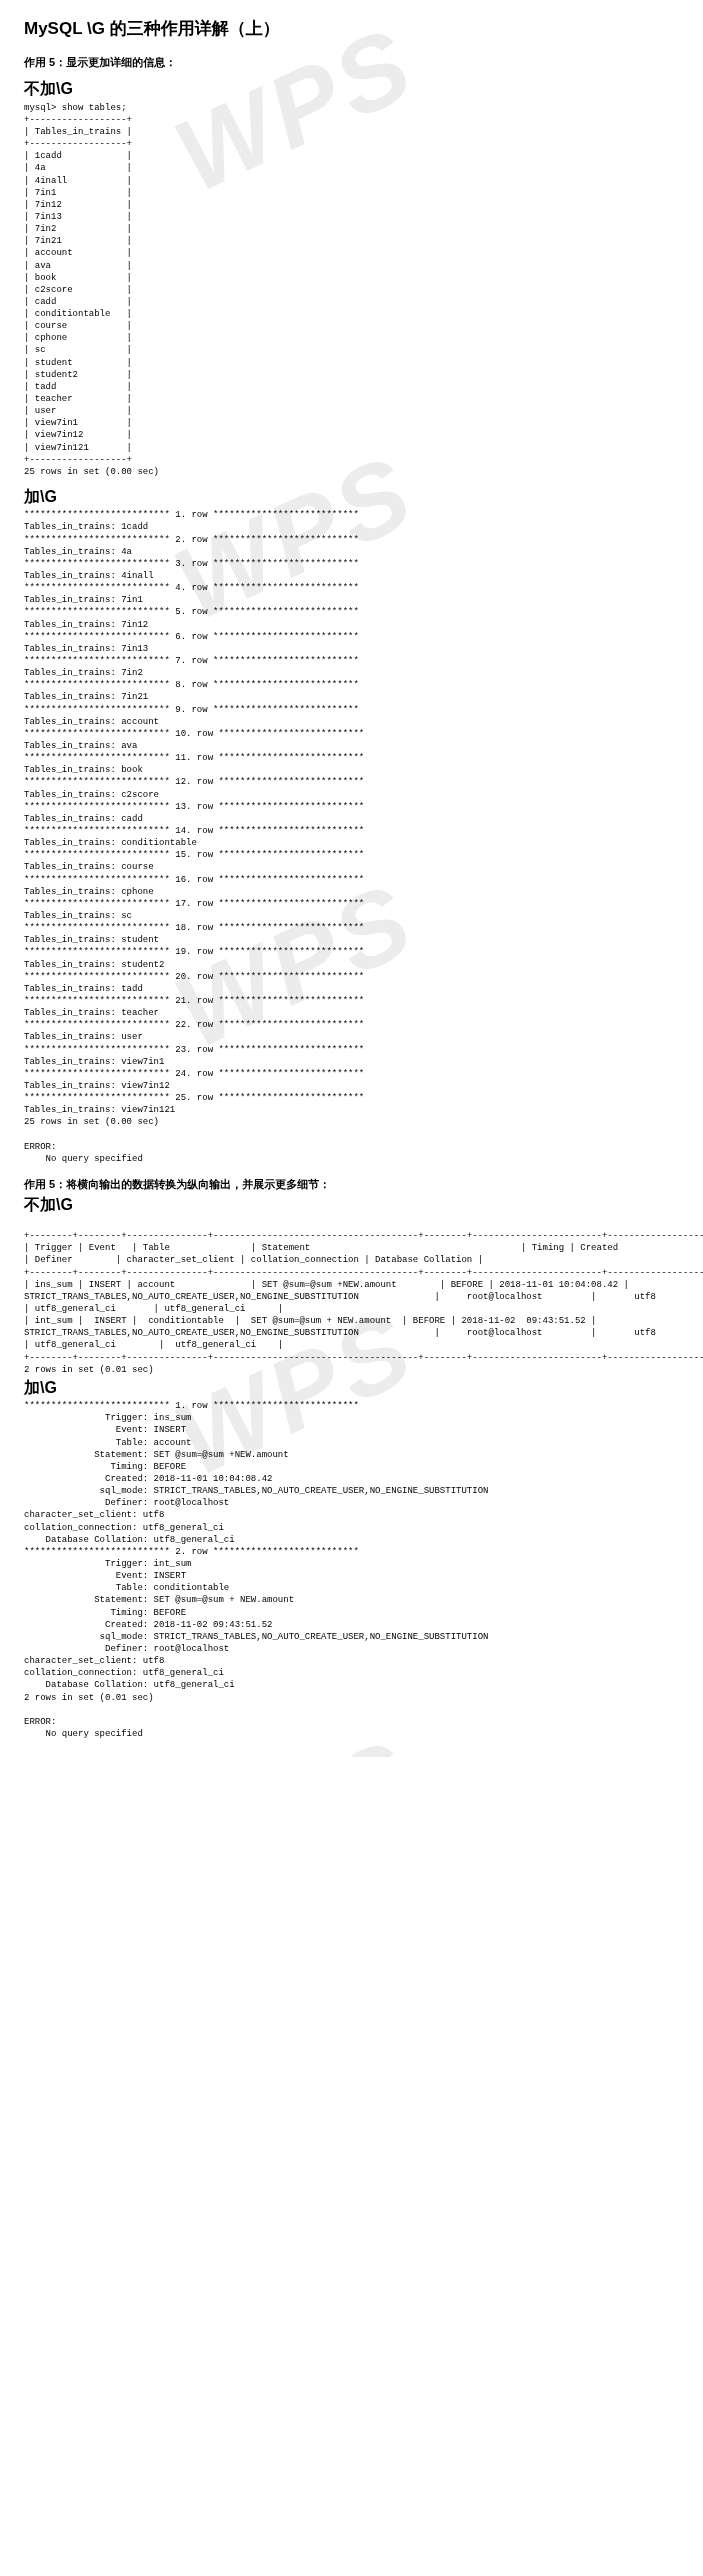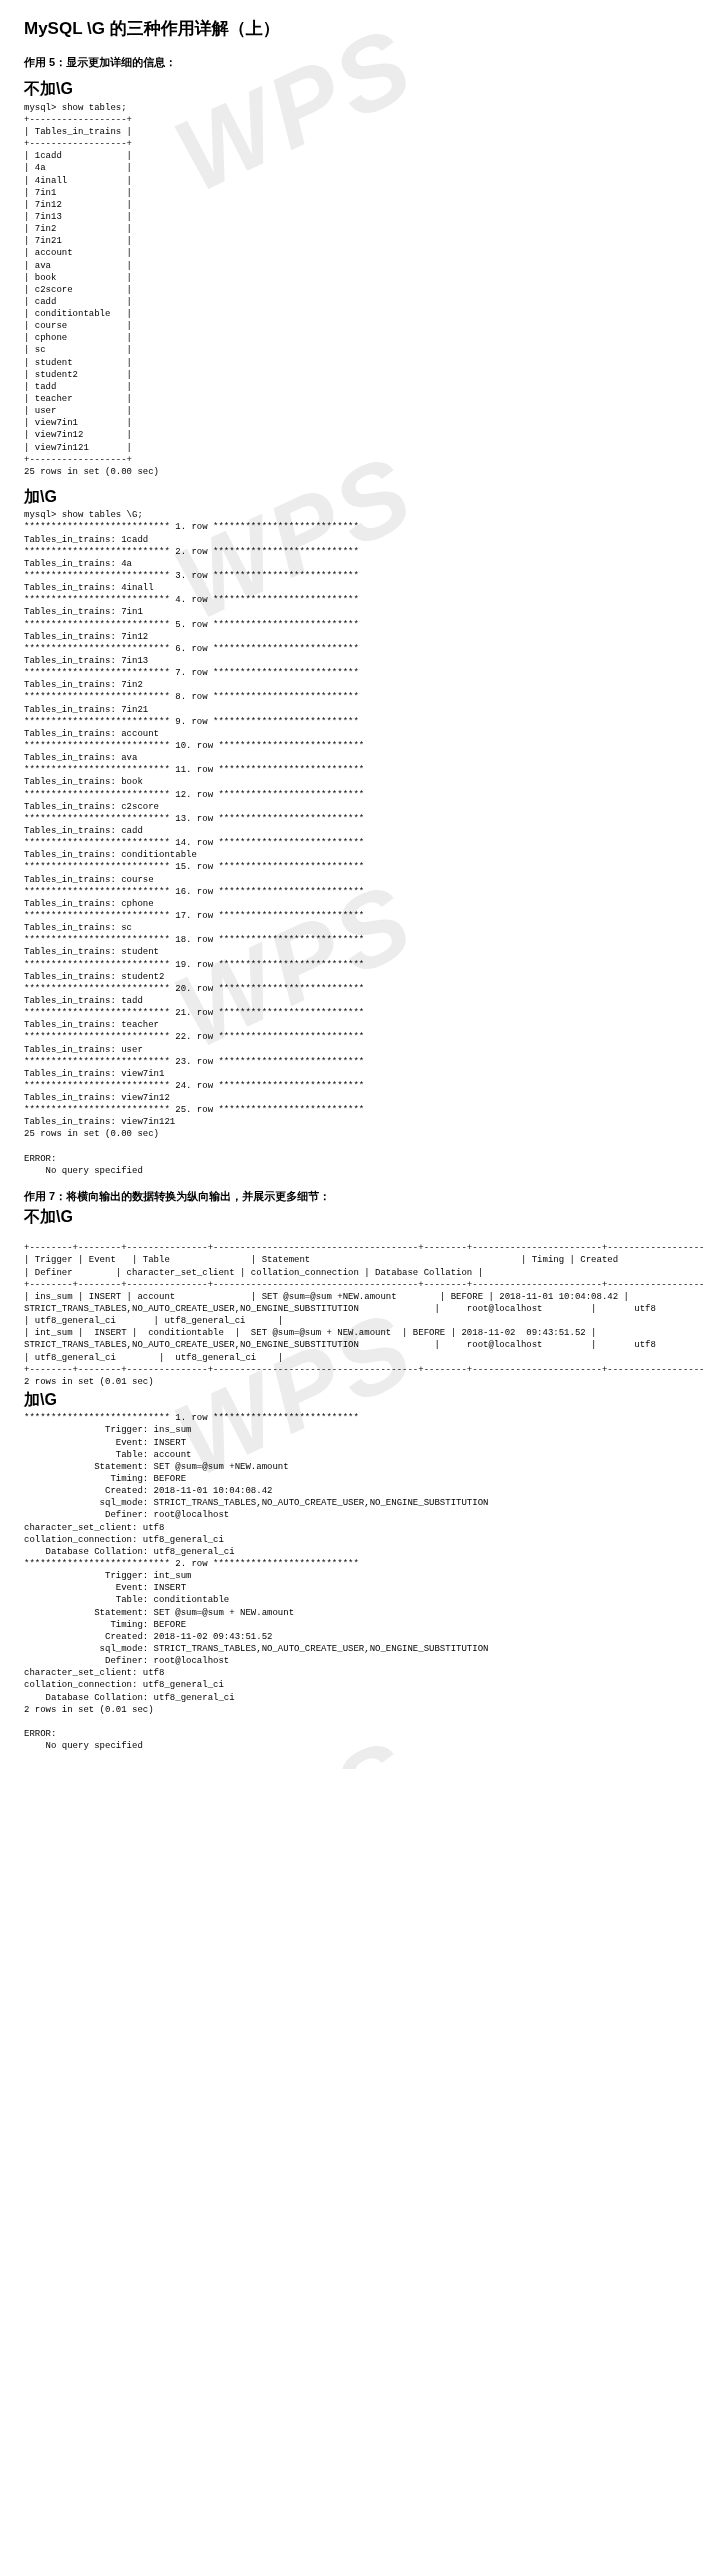--- a/index.html
+++ b/index.html
@@ -96,21 +96,20 @@
 | tadd             |
 | teacher          |
 | user             |
 | view7in1         |
 | view7in12        |
 | view7in121       |
 +------------------+</div>
   <div class="mono">25 rows in set (0.00 sec)</div>
 
   <div class="sub-heading-small">加\G</div>
-  <div class="mono">mysql&gt; show tables \G;</div>
   <div class="mono" id="g-block">*************************** 1. row ***************************
 Tables_in_trains: 1cadd
 *************************** 2. row ***************************
 Tables_in_trains: 4a
 *************************** 3. row ***************************
 Tables_in_trains: 4inall
 *************************** 4. row ***************************
 Tables_in_trains: 7in1
 *************************** 5. row ***************************
 Tables_in_trains: 7in12
@@ -152,21 +151,21 @@
 Tables_in_trains: view7in1
 *************************** 24. row ***************************
 Tables_in_trains: view7in12
 *************************** 25. row ***************************
 Tables_in_trains: view7in121</div>
   <div class="mono">25 rows in set (0.00 sec)</div>
   <div class="mono"> </div>
   <div class="mono">ERROR:</div>
   <div class="mono">    No query specified</div>
 
-  <div class="section-heading">作用 7：将横向输出的数据转换为纵向输出，并展示更多细节：</div>
+  <div class="section-heading">作用 5：将横向输出的数据转换为纵向输出，并展示更多细节：</div>
   <div class="sub-heading-small" style="margin-top:1.7px;">不加\G</div>
   <div class="mono"> </div>
   <div class="mono" id="triggers-table-block">+--------+--------+---------------+--------------------------------------+--------+------------------------+--------------------------------------------------------------+---------------+---------------------+---------------------+---------------------+
 | Trigger | Event   | Table               | Statement                                       | Timing | Created                    | sql_mode
 | Definer        | character_set_client | collation_connection | Database Collation |
 +--------+--------+---------------+--------------------------------------+--------+------------------------+--------------------------------------------------------------+---------------+---------------------+---------------------+---------------------+
 | ins_sum | INSERT | account              | SET @sum=@sum +NEW.amount        | BEFORE | 2018-11-01 10:04:08.42 |
 STRICT_TRANS_TABLES,NO_AUTO_CREATE_USER,NO_ENGINE_SUBSTITUTION              |     root@localhost         |       utf8
 | utf8_general_ci       | utf8_general_ci      |
 | int_sum |  INSERT |  conditiontable  |  SET @sum=@sum + NEW.amount  | BEFORE | 2018-11-02  09:43:51.52 |

